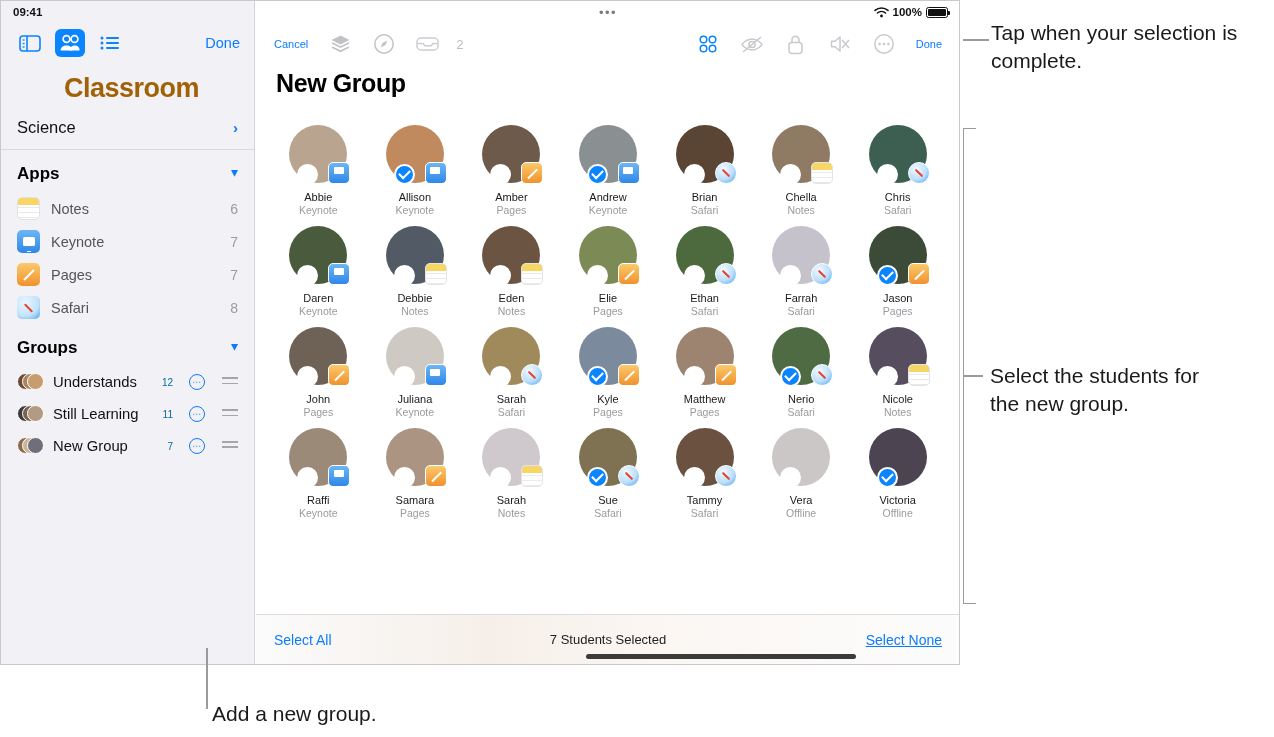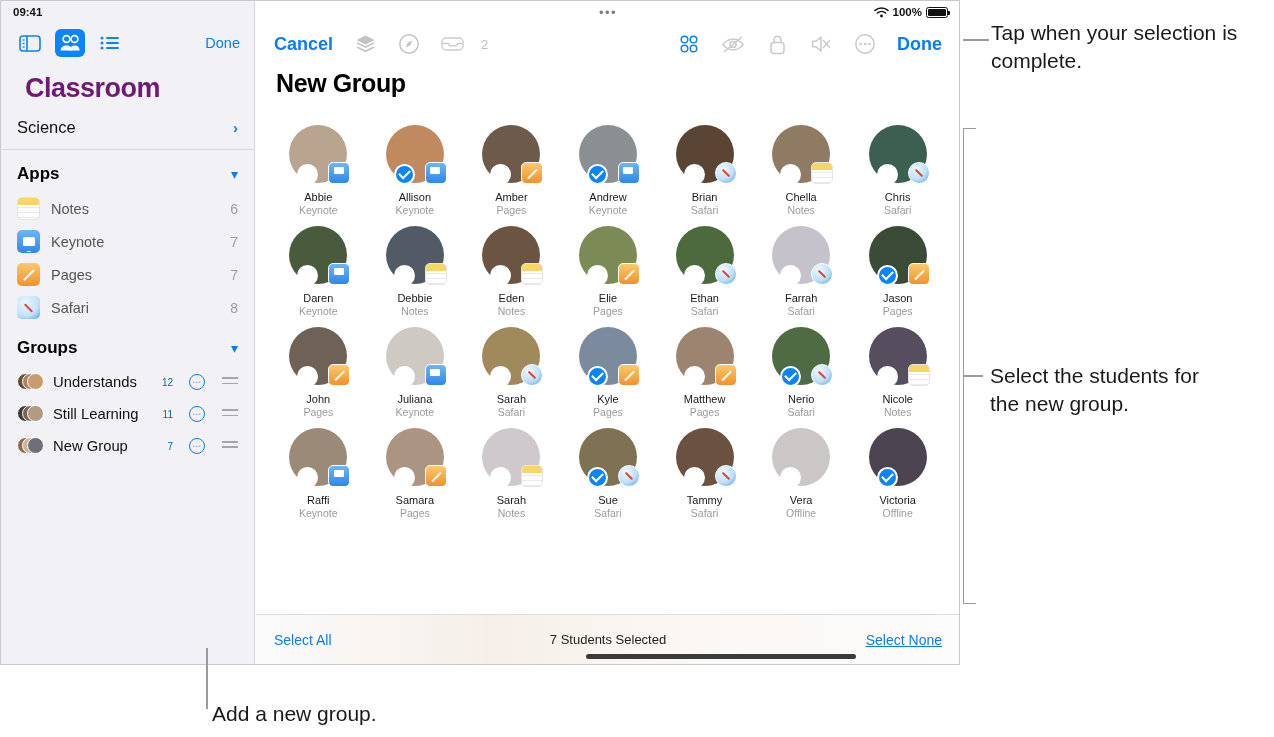--- a/index.html
+++ b/index.html
@@ -38,31 +38,31 @@
   .sb-icon-btn {
     width: 30px; height: 28px; display: flex; align-items: center;
     justify-content: center; border-radius: 6px;
   }
   .sb-icon-btn.active { background: #0a84ff; }
   .sb-done {
     margin-left: auto; color: #0a7cff; font-size: 14.5px;
   }
   .sb-title {
     font-size: 27px; font-weight: bold; letter-spacing: -0.5px;
-    color: #701a75; padding: 10px 16px 8px 24px;
+    color: #a16207; padding: 10px 16px 8px 24px; text-align: center;
   }
   .sb-class-row {
     display: flex; align-items: center; padding: 6px 16px 12px 16px;
     border-bottom: 1px solid #d9d8dd; margin: 0 0 0 0;
   }
   .sb-class-name { font-size: 16.5px; color: #111; }
   .sb-chevron-right { margin-left: auto; color: #0a7cff; font-size: 15px; font-weight: bold; }
 
   .sb-section {
-    display: flex; align-items: center; padding: 14px 16px 8px 16px;
+    display: flex; align-items: flex-start; padding: 14px 16px 8px 16px;
   }
   .sb-section-title { font-size: 17px; font-weight: bold; color: #000; }
   .sb-section-chev { margin-left: auto; color: #0a7cff; font-size: 14px; }
 
   .sb-app-row {
     display: flex; align-items: center; padding: 5px 16px; gap: 11px;
   }
   .app-icon { width: 23px; height: 23px; border-radius: 5px; flex: 0 0 auto; position: relative; }
   .app-icon.notes {
     background: #fdfdfd; border: 1px solid #e2e2e2;
@@ -139,21 +139,21 @@
   .batt {
     width: 22px; height: 11px; border: 1.2px solid #111; border-radius: 2.5px;
     position: relative; padding: 1px;
   }
   .batt::after { content:""; display:block; height:100%; width:100%; background:#111; border-radius:1px; }
   .batt::before { content:""; position:absolute; right:-3px; top:3px; width:2px; height:4px; background:#111; border-radius:0 1px 1px 0; }
 
   .main-toolbar {
     height: 42px; display:flex; align-items:center; padding: 0 18px; gap: 20px;
   }
-  .tb-link { color: #0a7cff; font-size: 18px; font-weight: bold; }
+  .tb-link { color: #0a7cff; font-size: 11px; }
   .tb-icon { width: 24px; height: 24px; display:flex; align-items:center; justify-content:center; color:#c2c2c6; }
   .tb-spacer { flex: 1; }
   .inbox-count { font-size: 13px; color: #bdbdc2; margin-left: -4px; }
 
   .main-title {
     font-size: 25px; font-weight: bold; letter-spacing: -0.4px;
     color: #000; padding: 4px 20px 12px 20px;
   }
 
   

